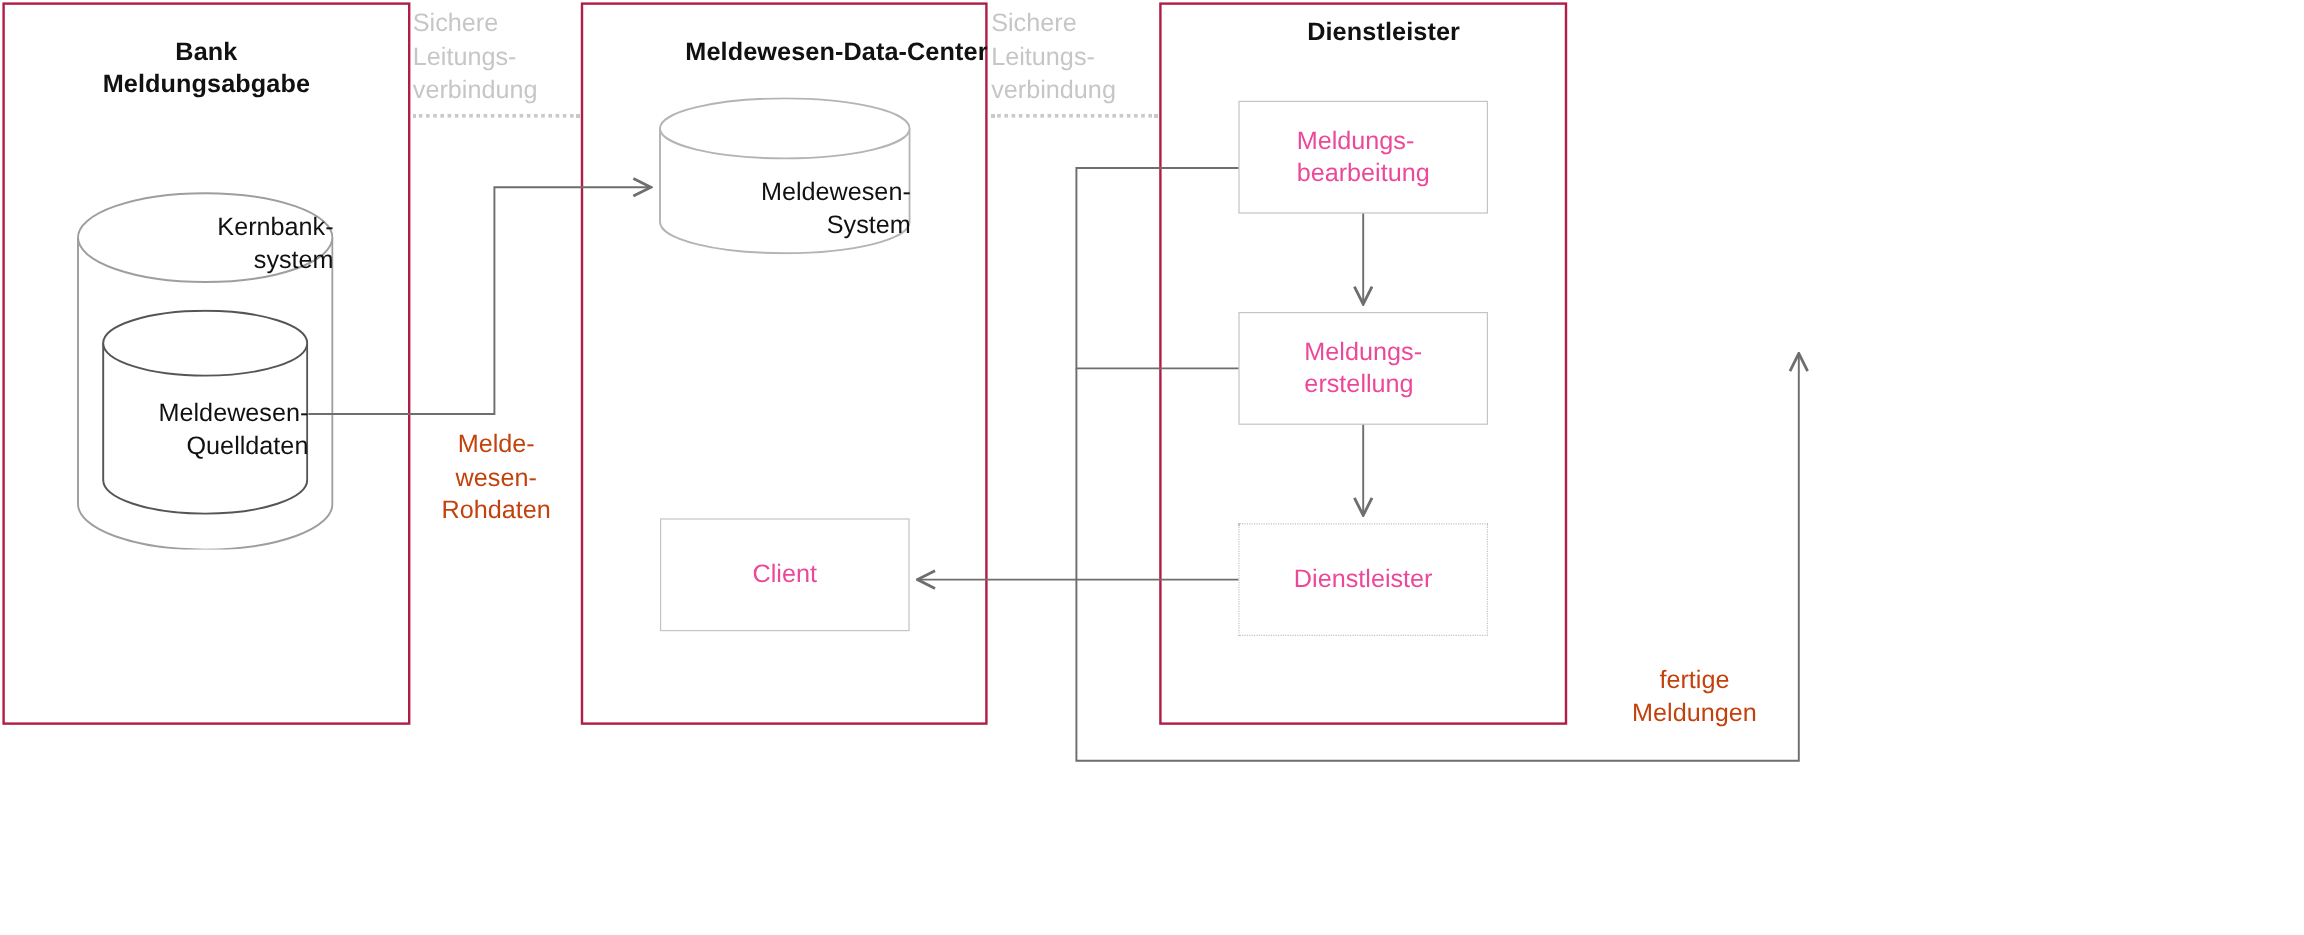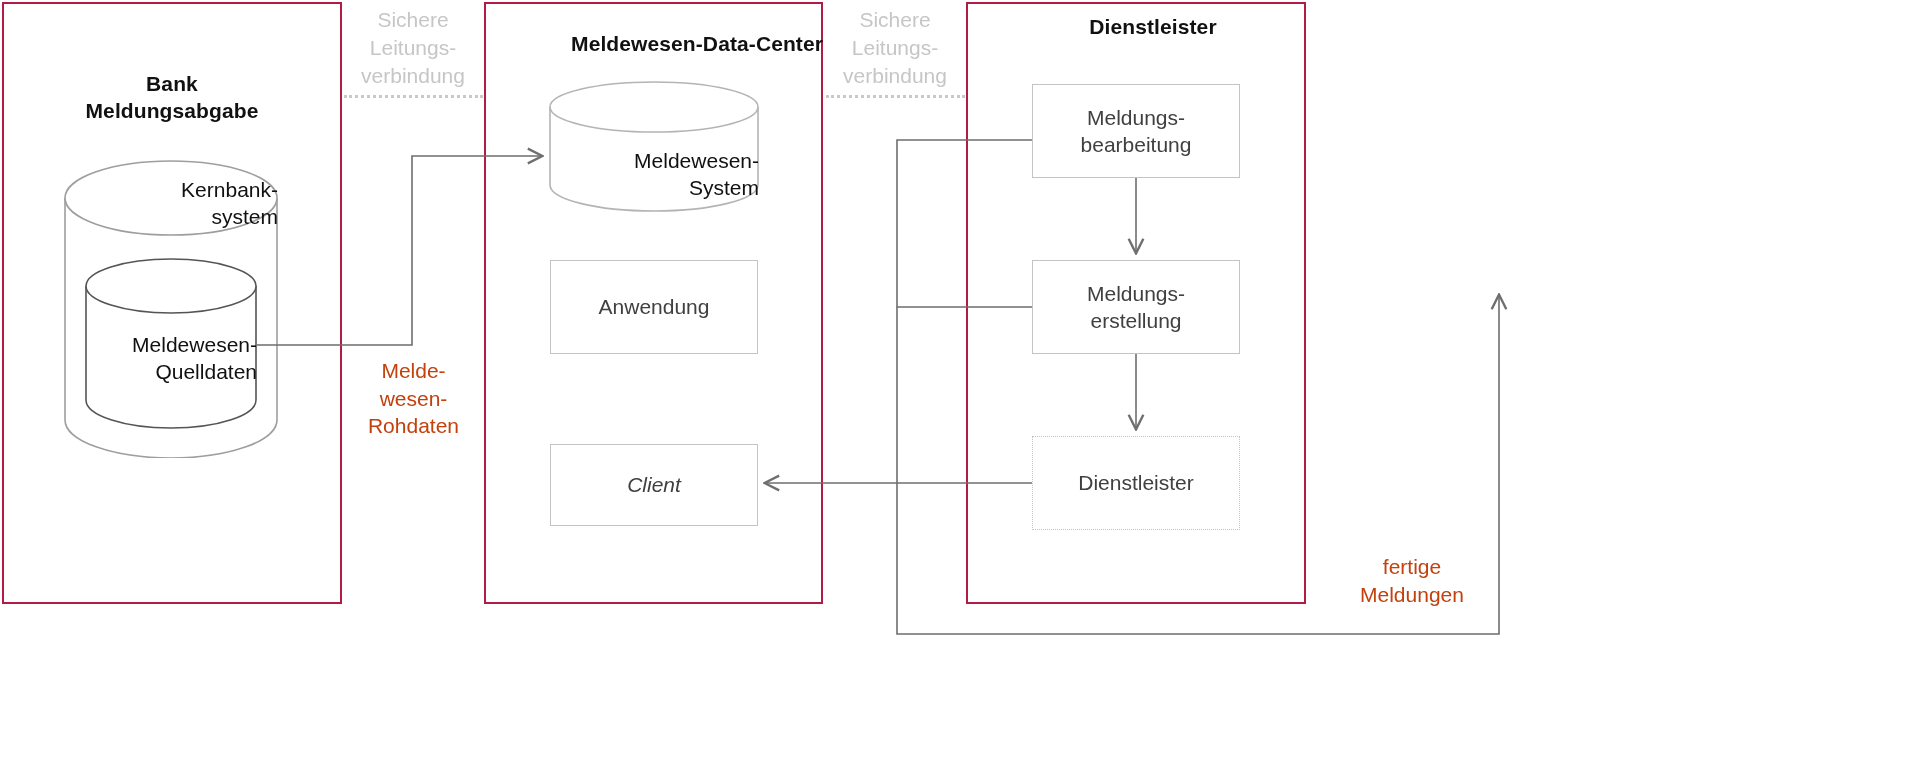--- a/index.html
+++ b/index.html
@@ -4,27 +4,27 @@
 <style>
   html,body{margin:0;padding:0;background:#ffffff;}
   body{font-family:"Liberation Sans","DejaVu Sans",sans-serif;}
   #stage{position:relative;width:1920px;height:779px;background:#fff;overflow:hidden;}
 
   
   .zone{position:absolute;border:2px solid #B01C46;box-sizing:border-box;background:transparent;}
   .zone-title{position:absolute;text-align:center;font-weight:bold;font-size:21px;color:#111;line-height:1.28;letter-spacing:.1px;}
 
   
-  .seclink{position:absolute;text-align:center;color:#c6c6c6;font-size:21px;line-height:1.33;}
+  .seclink{position:absolute;text-align:left;color:#c6c6c6;font-size:21px;line-height:1.33;}
   .secline{position:absolute;border-top:3px dotted #c9c9c9;}
 
   
   .box{position:absolute;border:1px solid #c4c4c4;box-sizing:border-box;background:#fff;
-       display:flex;align-items:center;justify-content:center;text-align:center;
-       font-size:21px;color:#404040;line-height:1.3;}
+       display:flex;align-items:center;justify-content:center;
+       font-size:21px;color:#ec4899;line-height:1.3;}
   .box.dotted{border:1px dotted #c4c4c4;}
 
   
   .cyl{position:absolute;}
   .cyl svg{display:block;}
   .cyl .cyl-label{position:absolute;left:0;right:0;text-align:right;font-size:21px;color:#111;line-height:1.3;}
 
   
   #wires{position:absolute;left:0;top:0;width:1920px;height:779px;overflow:visible;}
 
@@ -37,21 +37,21 @@
 </style>
 </head>
 <body>
 
 <div id="stage">
 
   <div class="zone" style="left:2px;top:2px;width:340px;height:602px;"></div>
   <div class="zone" style="left:484px;top:2px;width:339px;height:602px;"></div>
   <div class="zone" style="left:966px;top:2px;width:340px;height:602px;"></div>
 
-  <div class="zone-title" style="left:2px;top:31px;width:340px;margin-top:40px;">
+  <div class="zone-title" style="left:2px;top:31px;width:340px;">
     <div>Bank</div>
     <div>Meldungsabgabe</div>
   </div>
   <div class="zone-title" style="left:484px;top:31px;width:339px;text-align:right;">
     <div>Meldewesen-Data-Center</div>
   </div>
   <div class="zone-title" style="left:966px;top:14px;width:374px;">
     <div>Dienstleister</div>
   </div>
 
@@ -95,24 +95,21 @@
     <svg width="210" height="131" viewBox="0 0 210 131" aria-hidden="true">
       <path d="M1,26 L1,104 A104,26 0 0 0 209,104 L209,26" fill="#ffffff" stroke="#b4b4b4" stroke-width="1.6"></path>
       <ellipse cx="105" cy="26" rx="104" ry="25" fill="#ffffff" stroke="#b4b4b4" stroke-width="1.6"></ellipse>
     </svg>
     <div class="cyl-label" style="top:66px;">
       <div>Meldewesen-</div>
       <div>System</div>
     </div>
   </div>
 
-  <div class="box" style="left:550px;top:260px;width:208px;height:94px;">
-    <span>Anwendung</span>
-  </div>
-  <div class="box" style="left:550px;top:444px;width:208px;height:82px;font-style:italic;">
+  <div class="box" style="left:550px;top:432px;width:208px;height:94px;">
     <span>Client</span>
   </div>
 
   <div class="box" style="left:1032px;top:84px;width:208px;height:94px;">
     <div>
       <div>Meldungs-</div>
       <div>bearbeitung</div>
     </div>
   </div>
   <div class="box" style="left:1032px;top:260px;width:208px;height:94px;">

